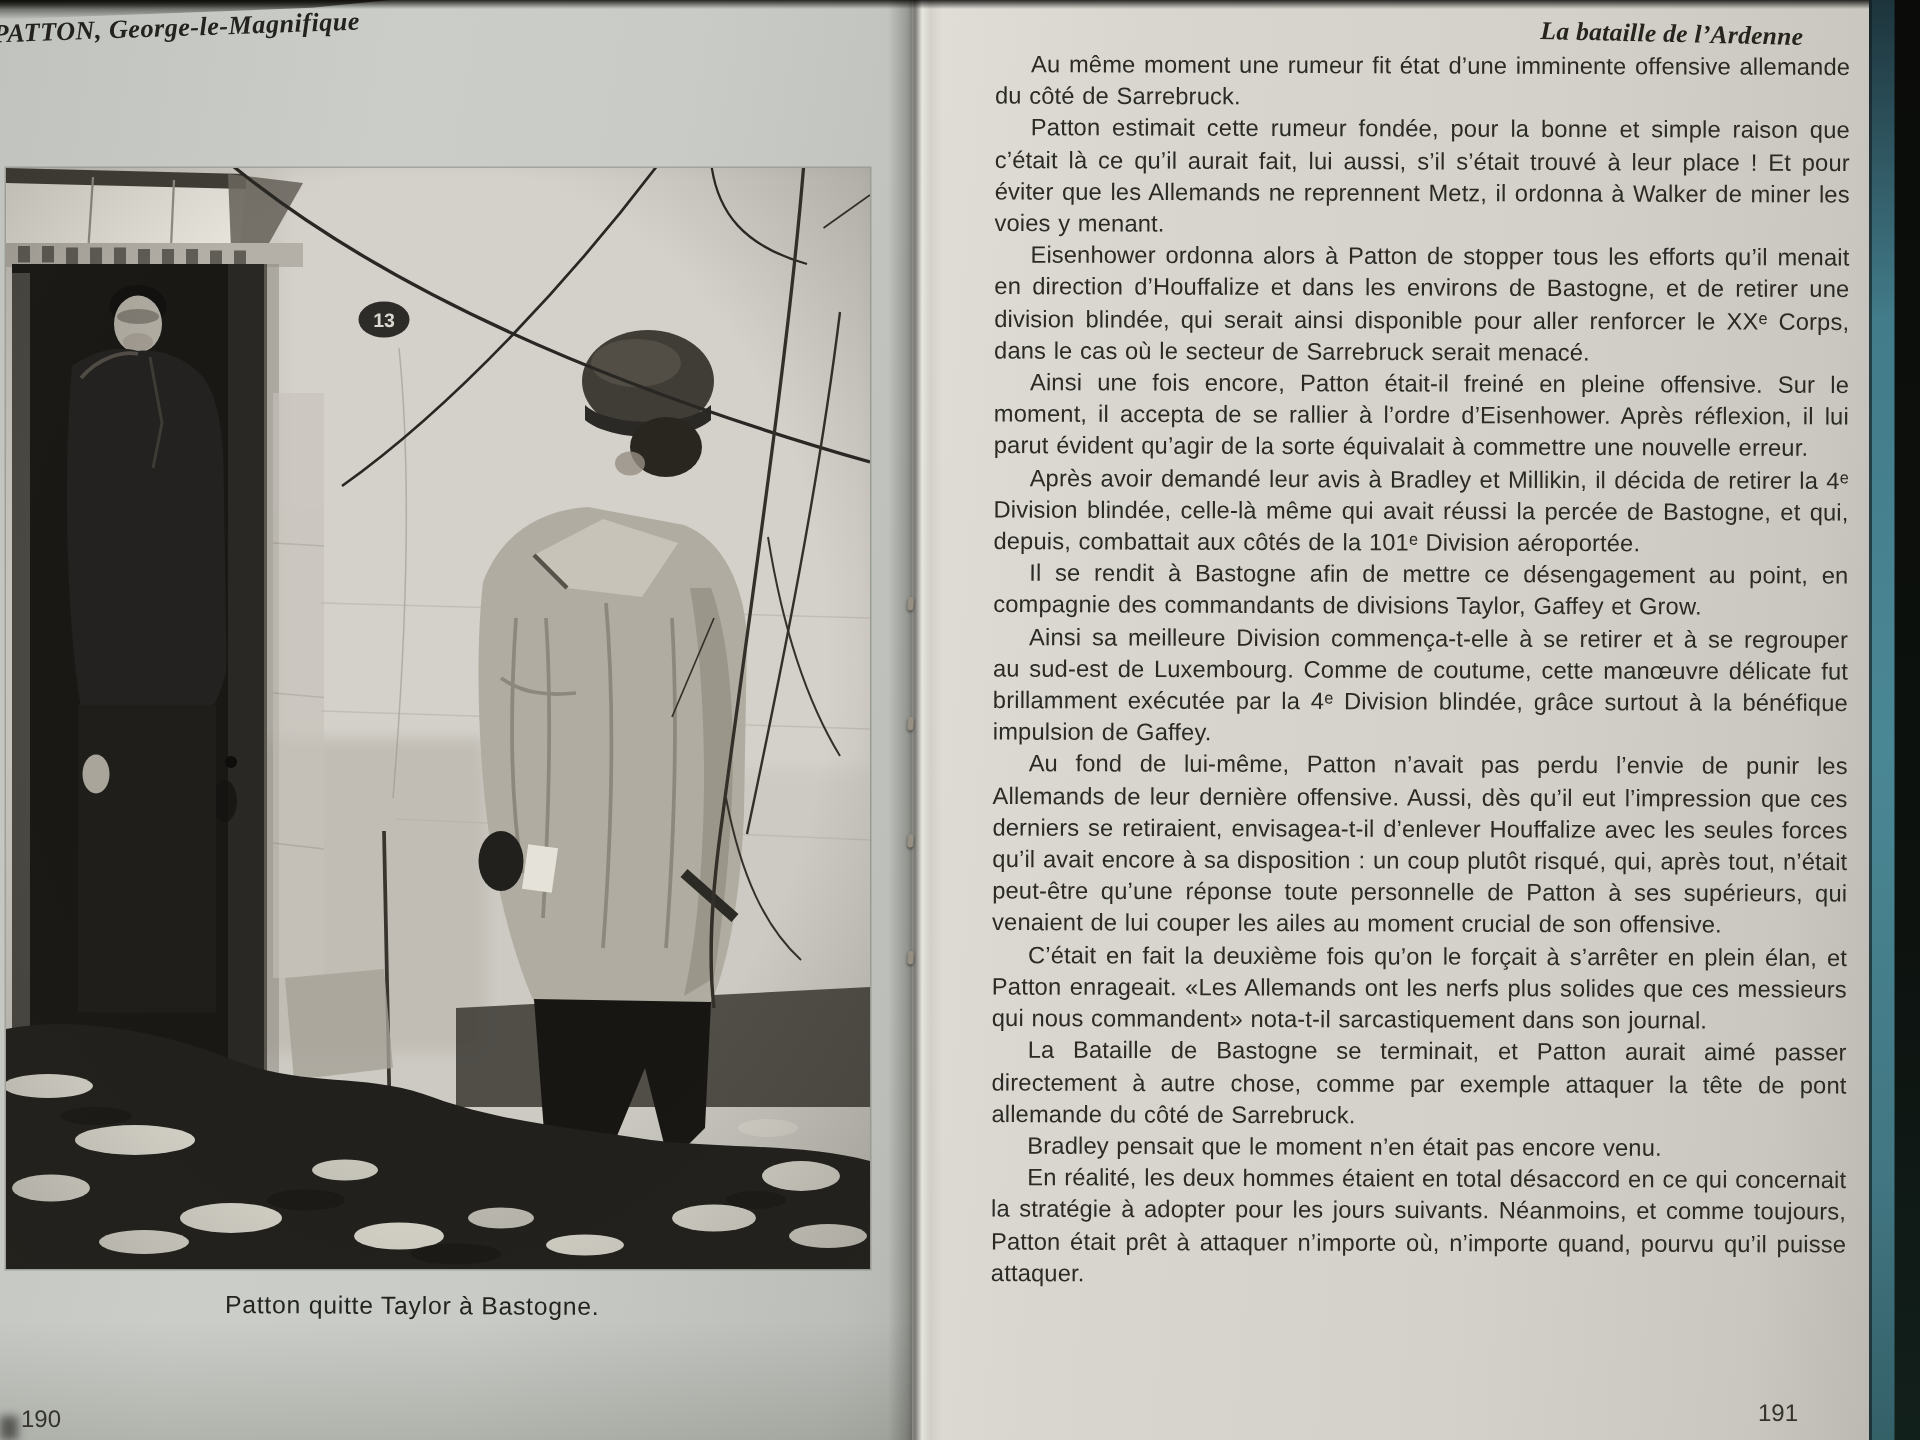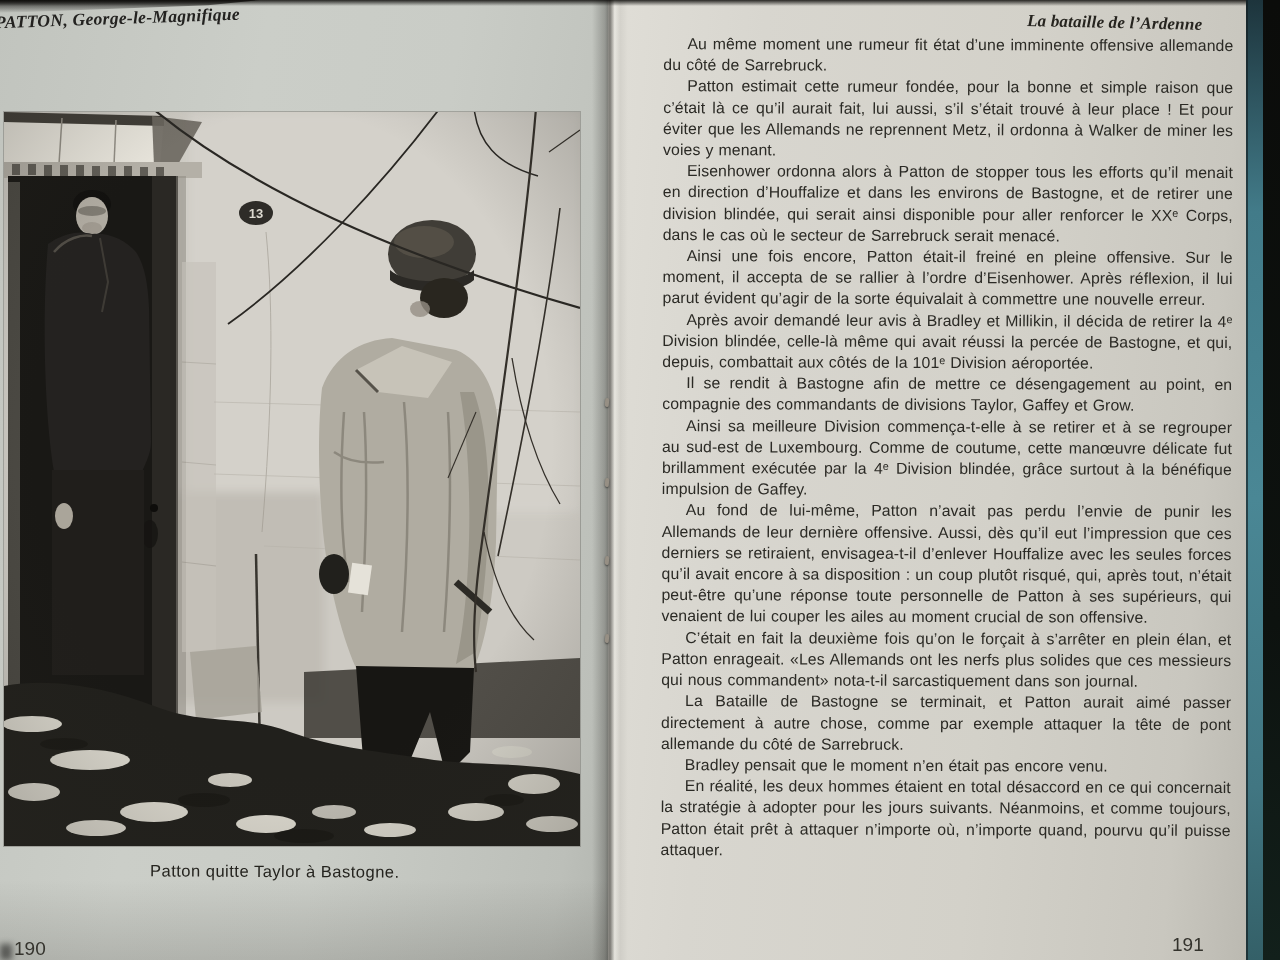--- a/index.html
+++ b/index.html
@@ -41,21 +41,21 @@
     color:#232220;letter-spacing:.3px;transform:rotate(-2deg);white-space:nowrap;}
   .header-right{right:46px;top:13px;text-align:right;
     font:italic 700 17px "Liberation Serif","DejaVu Serif",serif;
     color:#26241f;letter-spacing:.2px;transform:rotate(1.3deg);white-space:nowrap;}
   .body-text{left:54px;top:34px;width:570px;transform:rotate(.2deg);}
   .para{margin:0;text-indent:24px;text-align:justify;
     font-size:15.8px;line-height:21.2px;letter-spacing:.1px;word-spacing:.6px;
     color:#2b2a25;}
   .caption{left:150px;top:862px;font-size:16.5px;letter-spacing:.5px;color:#24231e;
     transform:rotate(.3deg);white-space:nowrap;}
-  .pagenum{font-size:19px;color:#33322c;}
+  .pagenum{font-size:16px;color:#33322c;}
   .pn-left{left:14px;top:938px;}
   .pn-right{left:564px;top:934px;}
 
   
   .photo{left:4px;top:112px;width:576px;height:734px;background:#cdcac3;
     box-shadow:0 0 0 1px rgba(90,87,80,.35), inset 0 0 26px rgba(40,38,33,.18);}
   .photo svg{display:block;width:100%;height:100%;}
 </style>
 </head>
 <body>

